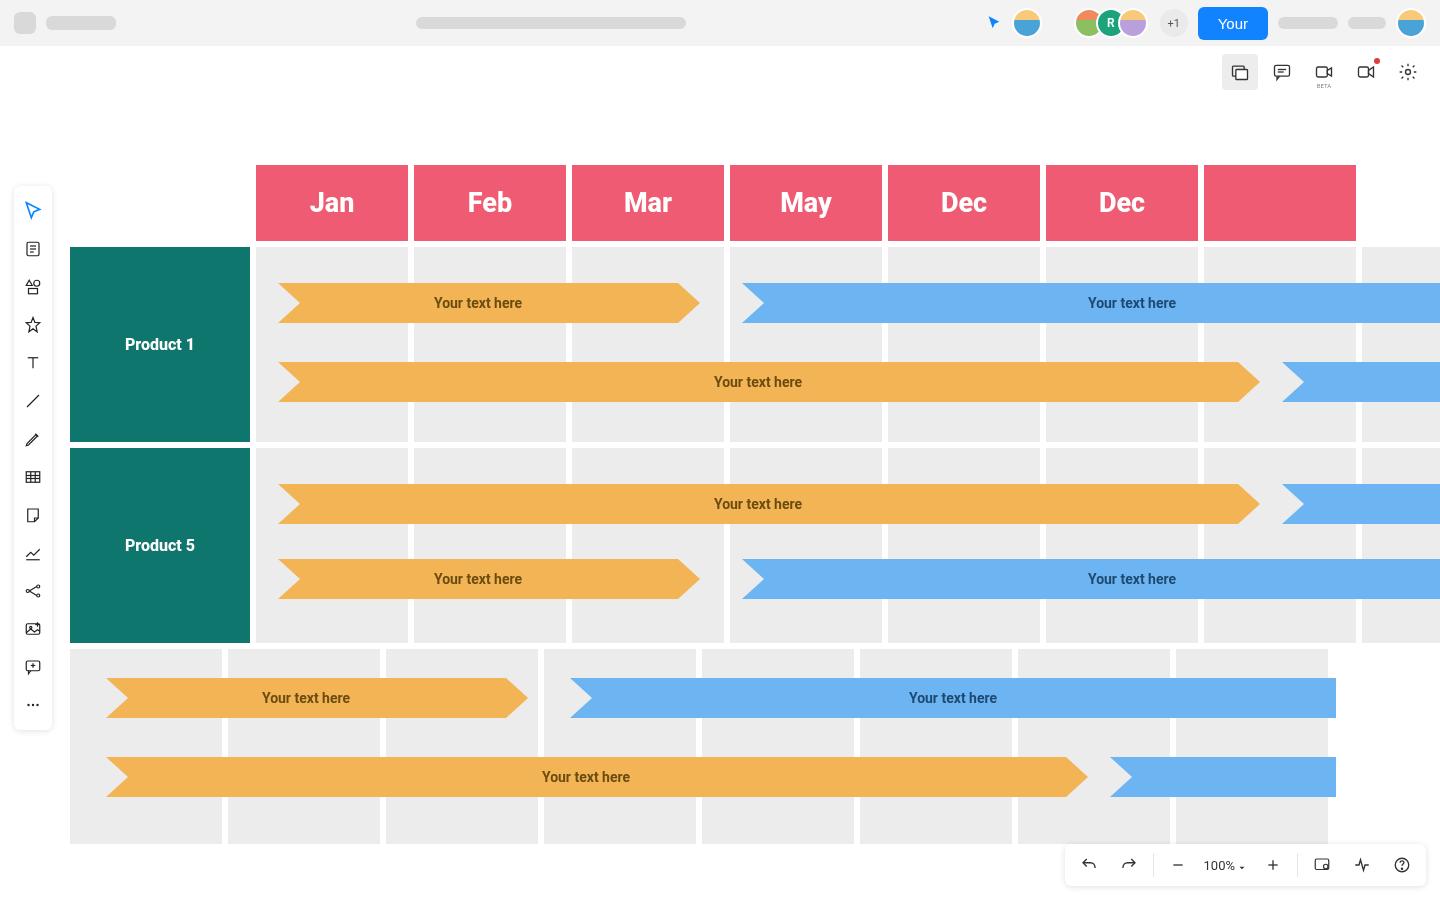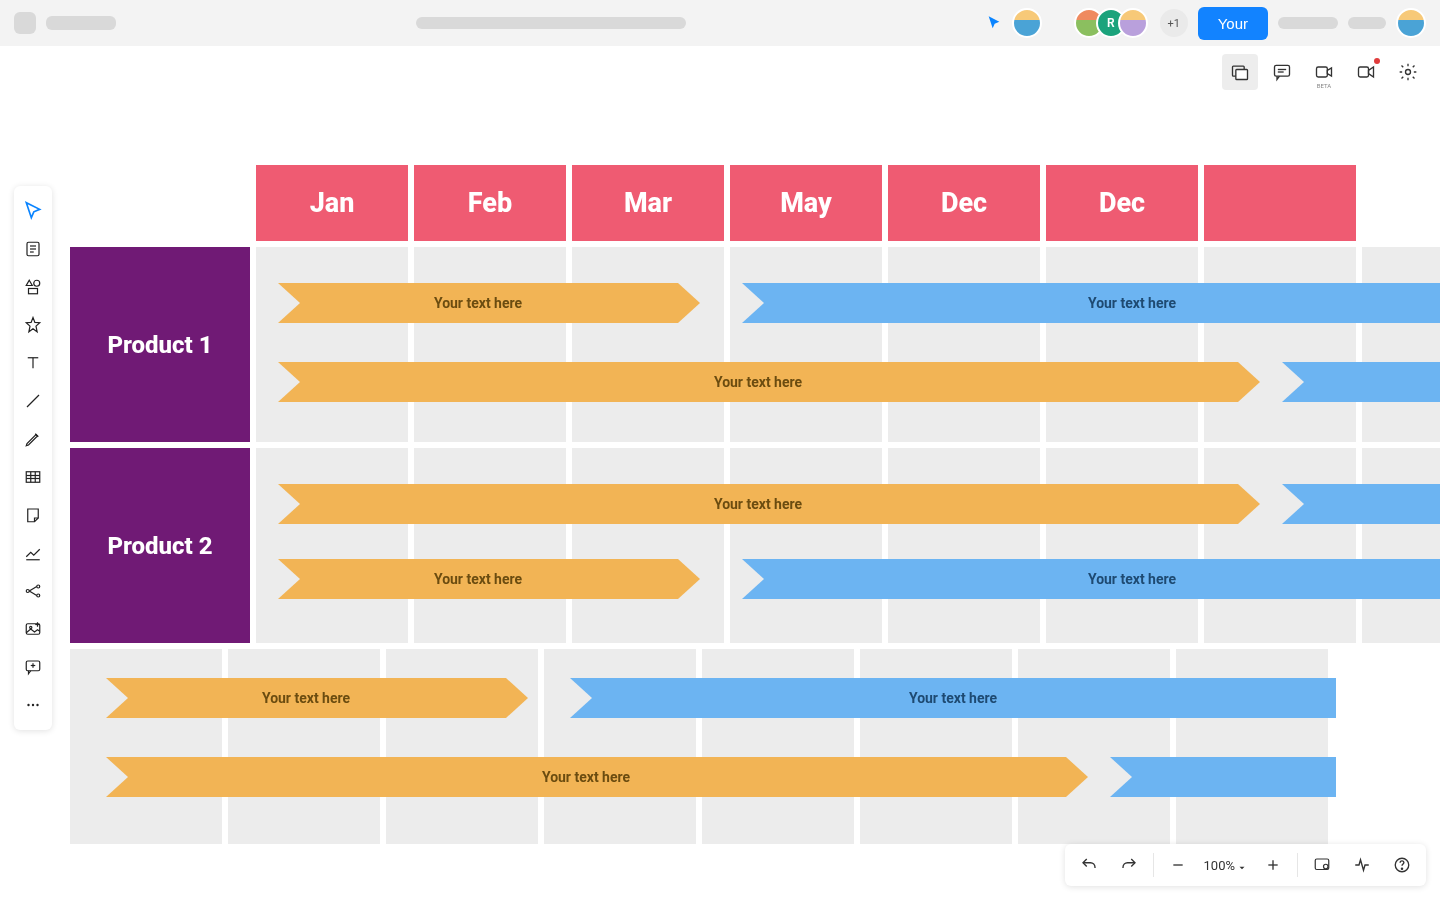--- a/index.html
+++ b/index.html
@@ -38,21 +38,21 @@
 .lefttools .tool { width:38px; height:38px; display:flex; align-items:center; justify-content:center; cursor:pointer; color:#222; }
 .lefttools .tool.sel { color:#0a84ff; }
 
 
 .canvas { position:absolute; left:70px; top:165px; right:0; bottom:0; overflow:hidden; }
 .timeline { position:relative; width:1400px; }
 .months { display:flex; height:76px; margin-left:186px; gap:6px; }
 .month { flex:0 0 152px; background:#ef5b72; color:#fff; display:flex; align-items:center; justify-content:center; font-weight:800; font-size:27px; }
 .rows { margin-top:6px; }
 .row { display:flex; height:195px; margin-bottom:6px; }
-.row .lab { flex:0 0 180px; background:#701a75; color:#fff; display:flex; align-items:center; justify-content:center; font-weight:800; font-size:24px; margin-right:6px; }
+.row .lab { flex:0 0 180px; background:#0f766e; color:#fff; display:flex; align-items:center; justify-content:center; font-weight:800; font-size:16px; margin-right:6px; }
 .row .cells { position:relative; flex:1; display:flex; gap:6px; }
 .row .cell { flex:0 0 152px; background:#ececec; }
 .bar { position:absolute; height:40px; display:flex; align-items:center; justify-content:center; font-size:14px; font-weight:700; color:#6b4c10; }
 .bar.orange { background:#f2b455; }
 .bar.blue { background:#6cb4f2; color:#1e4a72; }
 .bar::before { content:""; position:absolute; left:0; top:0; bottom:0; width:22px; background:inherit; clip-path:polygon(0 0,100% 50%,0 100%); left:-0px; }
 .bar .tail { position:absolute; left:-0px; top:0; width:22px; height:100%; background:#ececec; clip-path:polygon(0 0,100% 50%,0 100%);} 
 .bar .head { position:absolute; right:-22px; top:0; width:22px; height:100%; background:inherit; clip-path:polygon(0 0,100% 50%,0 100%);} 
 
 
@@ -264,21 +264,21 @@
               <span>Your text here</span>
               <div class="head"></div>
             </div>
             <div class="bar blue" style="top: 115px; left: 1026px; width: 240px;">
               <div class="tail"></div>
               <span></span>
             </div>
           </div>
         </div>
         <div class="row">
-          <div class="lab">Product 2</div>
+          <div class="lab">Product 5</div>
           <div class="cells">
             <div class="cell"></div>
             <div class="cell"></div>
             <div class="cell"></div>
             <div class="cell"></div>
             <div class="cell"></div>
             <div class="cell"></div>
             <div class="cell"></div>
             <div class="cell"></div>
             <div class="bar orange" style="top: 36px; left: 22px; width: 960px;">

